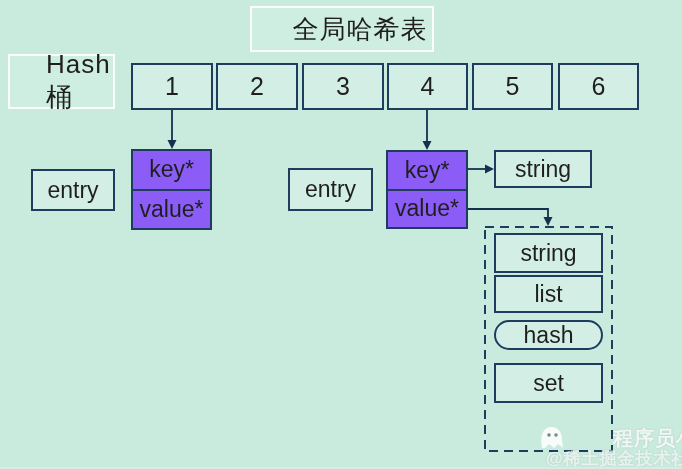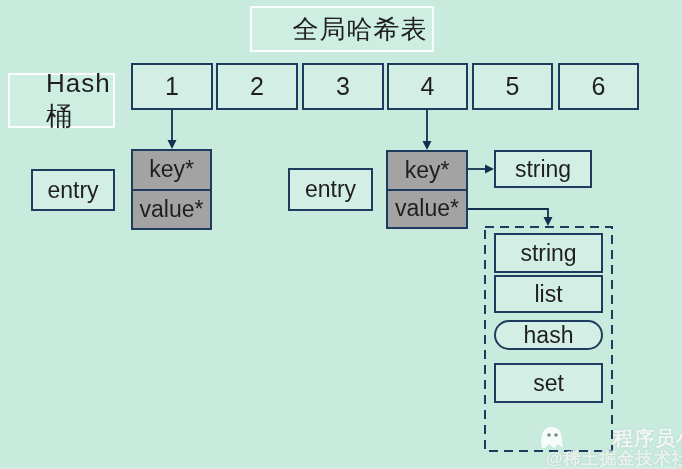--- a/index.html
+++ b/index.html
@@ -25,21 +25,21 @@
     border:2px solid #fbfdfc;
     background:#cfeee2;
   }
   .cn{font-size:26px;letter-spacing:1px;padding-left:36px;}
   .num{font-size:25px;}
   .mono-label{font-size:23px;}
   .kv{
     position:absolute;box-sizing:border-box;
     display:flex;flex-direction:column;
     border:2px solid #1f3c5f;
-    background:#a3a3a3;color:#1f1f1f;
+    background:#8b5cf6;color:#1f1f1f;
   }
   .kv-cell{
     flex:1;display:flex;align-items:center;justify-content:center;
     font-size:23px;
   }
   .kv-cell + .kv-cell{border-top:2px solid #1f3c5f;}
   .dashed-container{
     position:absolute;box-sizing:border-box;
   }
   .arrow-layer{
@@ -68,21 +68,21 @@
 </style>
 </head>
 <body>
 
 <div id="canvas">
 
   <div class="box white-border cn" style="left:250px;top:6px;width:184px;height:46px;">
     <span>全局哈希表</span>
   </div>
 
-  <div class="box white-border cn" style="left:8px;top:73px;width:107px;height:55px;">
+  <div class="box white-border cn" style="left:8px;top:54px;width:107px;height:55px;">
     <span>Hash桶</span>
   </div>
 
   <div class="box num" style="left:131px;top:63px;width:82px;height:47px;">
     <span>1</span>
   </div>
   <div class="box num" style="left:216px;top:63px;width:82px;height:47px;">
     <span>2</span>
   </div>
   <div class="box num" style="left:302px;top:63px;width:82px;height:47px;">

